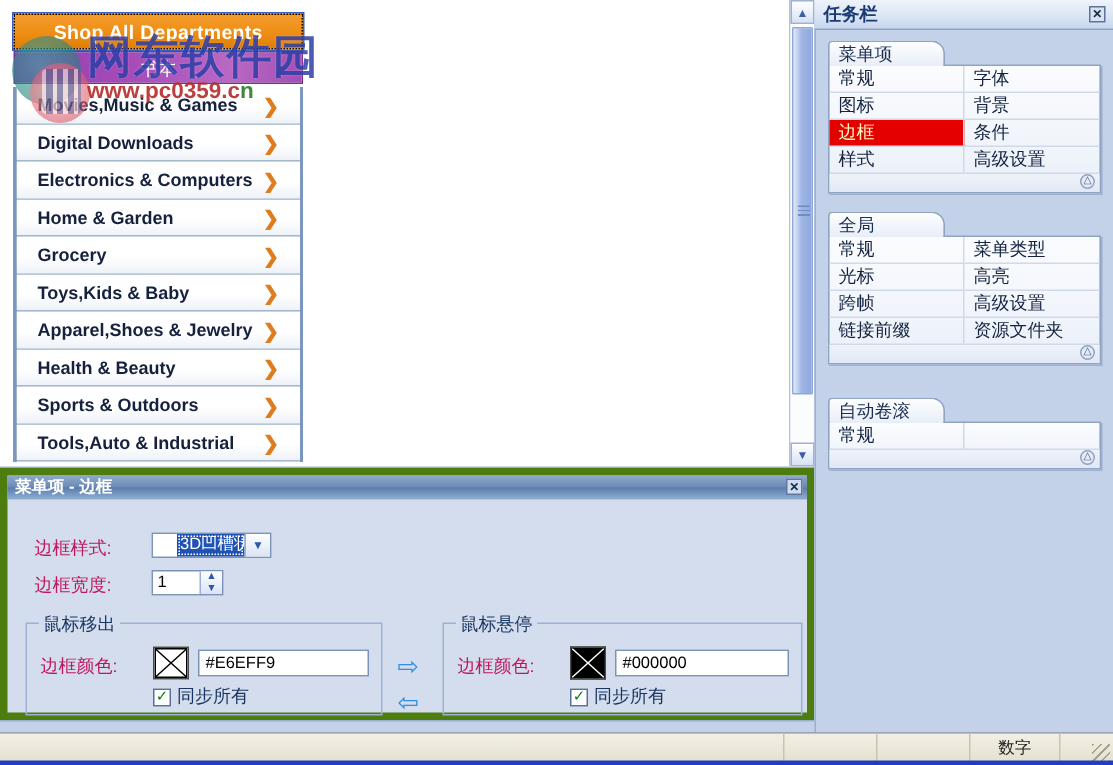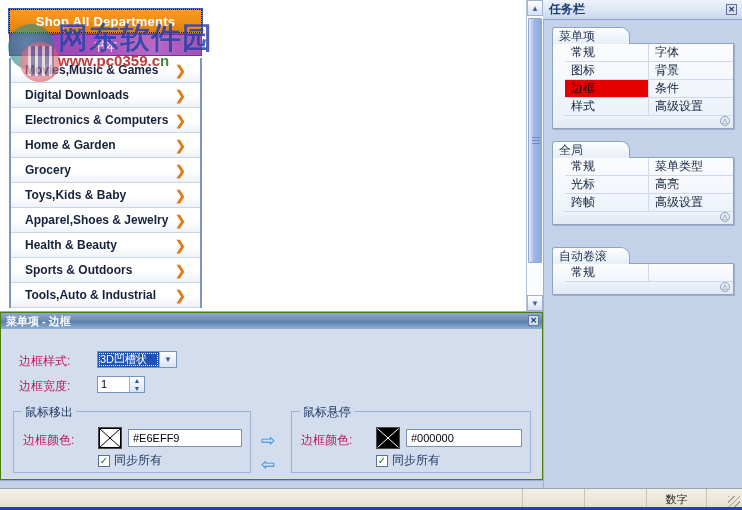--- a/index.html
+++ b/index.html
@@ -176,21 +176,21 @@
     width: 8px; height: 7px;
     background: repeating-linear-gradient(to bottom, #6f8cc4 0 1px, transparent 1px 3px);
   }
 
   
   .prop-dialog {
     position: absolute;
     left: 0; top: 312px;
     width: 543px; height: 168px;
     background: #d3ddee;
-    border: 1px solid #4d7c0f;
+    border: 5px solid #4d7c0f;
     box-sizing: border-box;
   }
   .pd-title {
     height: 16px;
     background: linear-gradient(to bottom, #8fa9cc 0%, #6e8cb6 45%, #5b7ead 52%, #8fafd4 100%);
     color: #ffffff;
     font-weight: bold;
     font-size: 11px;
     line-height: 16px;
     padding-left: 5px;
@@ -387,38 +387,37 @@
     position: relative;
     margin-top: -1px;
     border: 1px solid #8fa3c2;
     background: linear-gradient(to bottom, #fbfcfe, #eaf0f9);
     box-shadow: 1px 1px 0 rgba(120,140,175,.5);
   }
   .tp-rowline {
     display: flex;
     height: 17px;
     border-bottom: 1px solid #cfd9e9;
-    margin-left: 12px;
   }
   .tp-rowline:last-of-type { border-bottom: none; }
   .tp-cell {
     flex: 0 0 50%;
     font-size: 12px;
     line-height: 17px;
     padding-left: 6px;
     color: #13233f;
     box-sizing: border-box;
     border-right: 1px solid #cfd9e9;
     white-space: nowrap;
     overflow: hidden;
   }
   .tp-cell:last-child { border-right: none; }
   .tp-cell.selected {
     background: #e50000;
-    color: #000000;
+    color: #fef9c3;
   }
   .tp-foot {
     height: 12px;
     position: relative;
     background: linear-gradient(to bottom, #eef2f9, #e2e9f5);
   }
   .tp-foot .collapse {
     position: absolute;
     right: 3px; top: 0px;
     width: 10px; height: 10px;
@@ -563,21 +562,21 @@
   <div class="mid-seam"></div>
 
   <div class="prop-dialog">
     <div class="pd-title">
       <span>菜单项 - 边框</span>
       <span class="pd-close">✕</span>
     </div>
     <div class="pd-body">
 
       <div class="row-label" style="left:18px; top:24px;">边框样式:</div>
-      <div class="combo" style="left:96px; top:22px;">
+      <div class="combo" style="left:96px; top:22px;padding-left:16px;">
         <div class="sel">3D凹槽状</div>
         <div class="arrow">▼</div>
       </div>
 
       <div class="row-label" style="left:18px; top:49px;">边框宽度:</div>
       <div class="spinner" style="left:96px; top:47px;">
         <div class="val">1</div>
         <div class="spin">
           <div style="flex:1;">▲</div>
           <div style="flex:1;">▼</div>
@@ -664,20 +663,24 @@
             <div class="tp-cell">菜单类型</div>
           </div>
           <div class="tp-rowline">
             <div class="tp-cell">光标</div>
             <div class="tp-cell">高亮</div>
           </div>
           <div class="tp-rowline">
             <div class="tp-cell">跨帧</div>
             <div class="tp-cell">高级设置</div>
           </div>
+          <div class="tp-rowline">
+            <div class="tp-cell">链接前缀</div>
+            <div class="tp-cell">资源文件夹</div>
+          </div>
           <div class="tp-foot">
             <span class="collapse">△</span>
           </div>
         </div>
       </div>
 
       <div class="tp-group" style="margin-top:22px;">
         <div class="tp-tab">自动卷滚</div>
         <div class="tp-table">
           <div class="tp-rowline">

